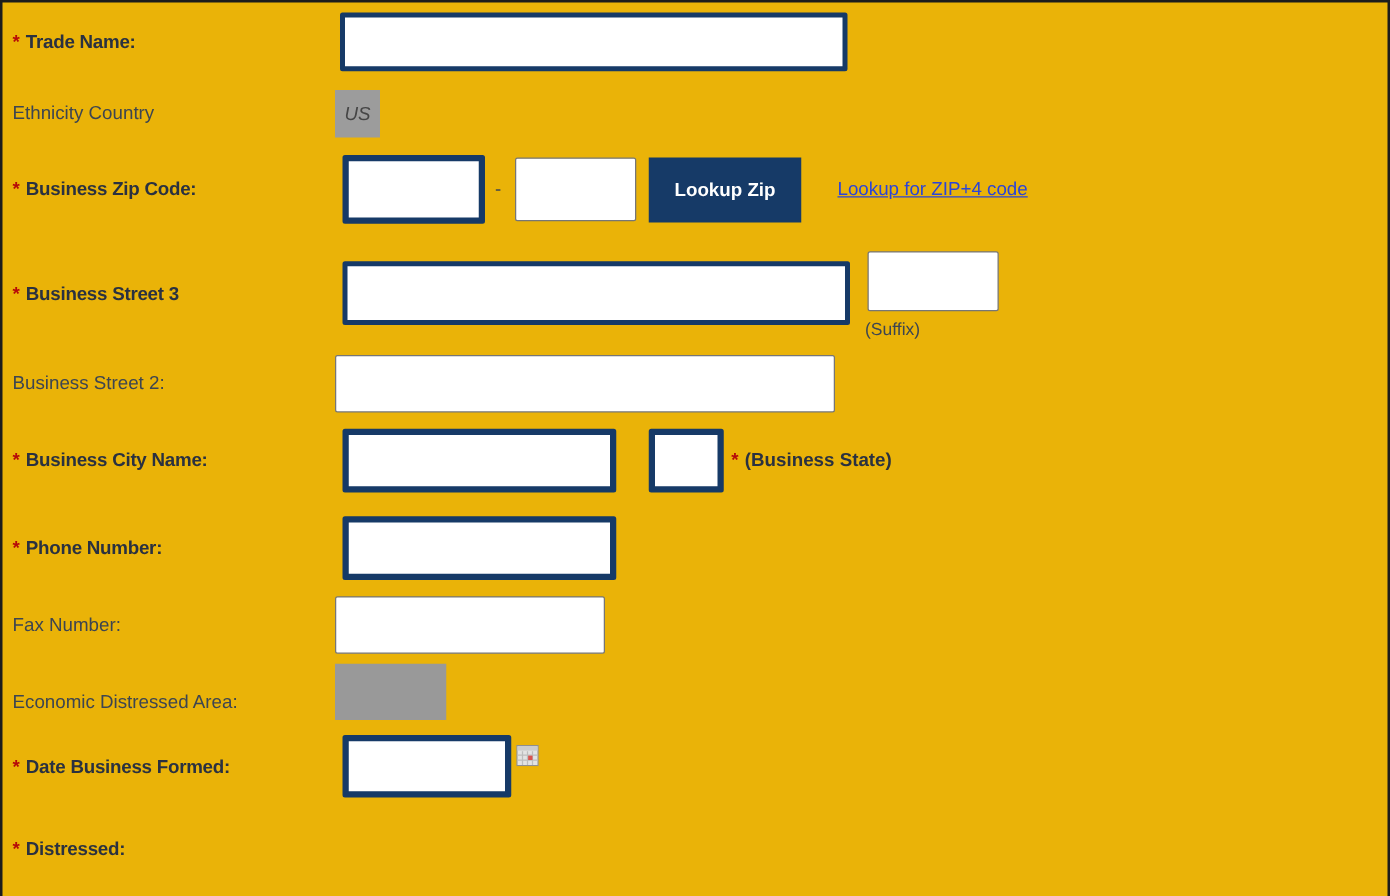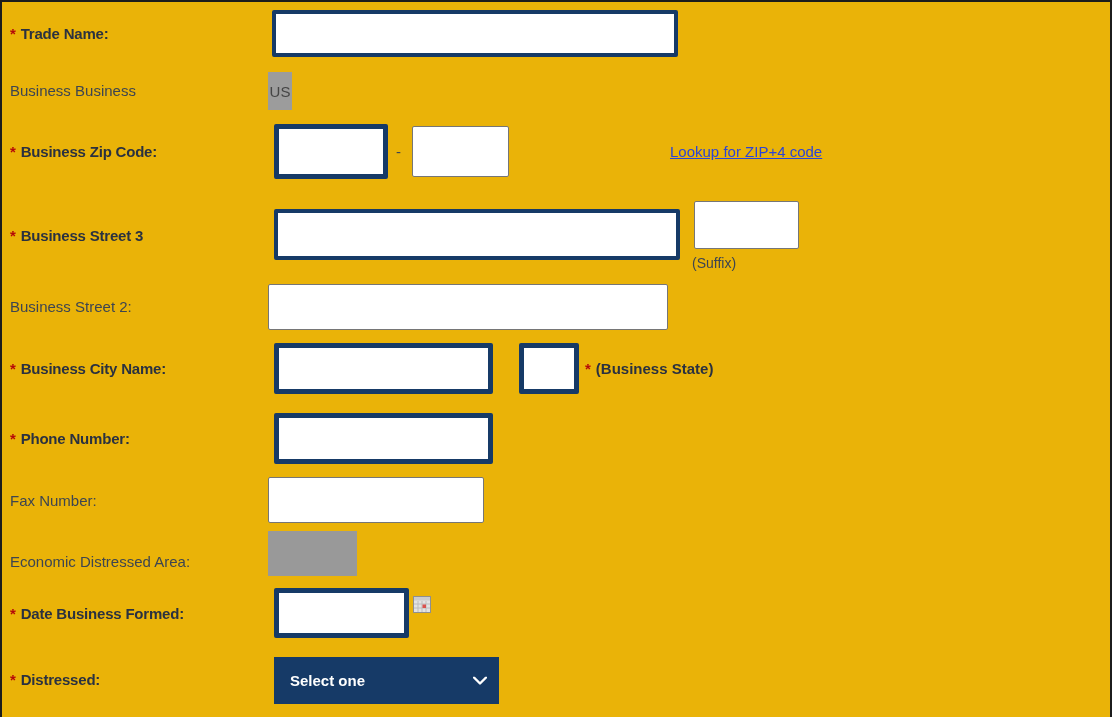--- a/index.html
+++ b/index.html
@@ -49,29 +49,32 @@
   }
 </style>
 </head>
 <body>
 
 <div id="page">
 
   <div class="lbl bold" style="top:23px;"><span class="req">*</span><span>Trade Name:</span></div>
   <input class="navy-input" style="left: 270px; top: 8px; width: 406px; height: 47px;" value="">
 
-  <div class="lbl" style="top:80px;"><span>Business Business</span></div>
-  <div class="gray-box" style="left:266px; top:70px; width:24px; height:38px;">
+  <div class="lbl" style="top:80px;"><span>Ethnicity Country</span></div>
+  <div class="gray-box" style="left:266px; top:70px; width:36px; height:38px;font-style:italic;">
       <span>US</span>
     </div>
 
   <div class="lbl bold" style="top:141px;"><span class="req">*</span><span>Business Zip Code:</span></div>
   <input class="navy-input thick" style="left: 272px; top: 122px; width: 114px; height: 55px;" value="">
   <div class="dash" style="left:394px; top:141px;">-</div>
   <input class="thin-input" style="left: 410px; top: 124px; width: 97px; height: 51px;" value="">
+  <button class="btn-navy" style="left:517px; top:124px; width:122px; height:52px;">
+      <span>Lookup Zip</span>
+    </button>
   <a class="zip-link" style="left:668px; top:141px;" href="#"><span>Lookup for ZIP+4 code</span></a>
 
   <div class="lbl bold" style="top:225px;"><span class="req">*</span><span>Business Street 3</span></div>
   <input class="navy-input" style="left: 272px; top: 207px; width: 406px; height: 51px;" value="">
   <input class="thin-input" style="left: 692px; top: 199px; width: 105px; height: 48px;" value="">
   <div class="caption" style="left:690px; top:253px;">(Suffix)</div>
 
   <div class="lbl" style="top:296px;"><span>Business Street 2:</span></div>
   <input class="thin-input" style="left: 266px; top: 282px; width: 400px; height: 46px;" value="">
 
@@ -98,24 +101,14 @@
       <line x1="1" y1="8" x2="17" y2="8" stroke="#bdbdbd" stroke-width="1"></line>
       <line x1="1" y1="12" x2="17" y2="12" stroke="#bdbdbd" stroke-width="1"></line>
       <line x1="5" y1="5" x2="5" y2="16" stroke="#bdbdbd" stroke-width="1"></line>
       <line x1="9" y1="5" x2="9" y2="16" stroke="#bdbdbd" stroke-width="1"></line>
       <line x1="13" y1="5" x2="13" y2="16" stroke="#bdbdbd" stroke-width="1"></line>
       <rect x="9.5" y="8.5" width="3.5" height="3.5" fill="#d9534f"></rect>
     </svg>
   </button>
 
   <div class="lbl bold" style="top:669px;"><span class="req">*</span><span>Distressed:</span></div>
-  <div class="sel-wrap" style="left:272px; top:655px; width:225px; height:47px;">
-    <select>
-      <option>Select one</option>
-    </select>
-    <span class="sel-chevron">
-      <svg width="14" height="9" viewBox="0 0 14 9">
-          <path d="M1 1 L7 7 L13 1" fill="none" stroke="#ffffff" stroke-width="2.4" stroke-linecap="round" stroke-linejoin="round"></path>
-        </svg>
-    </span>
-  </div>
 
 </div>
 
 </body></html>

